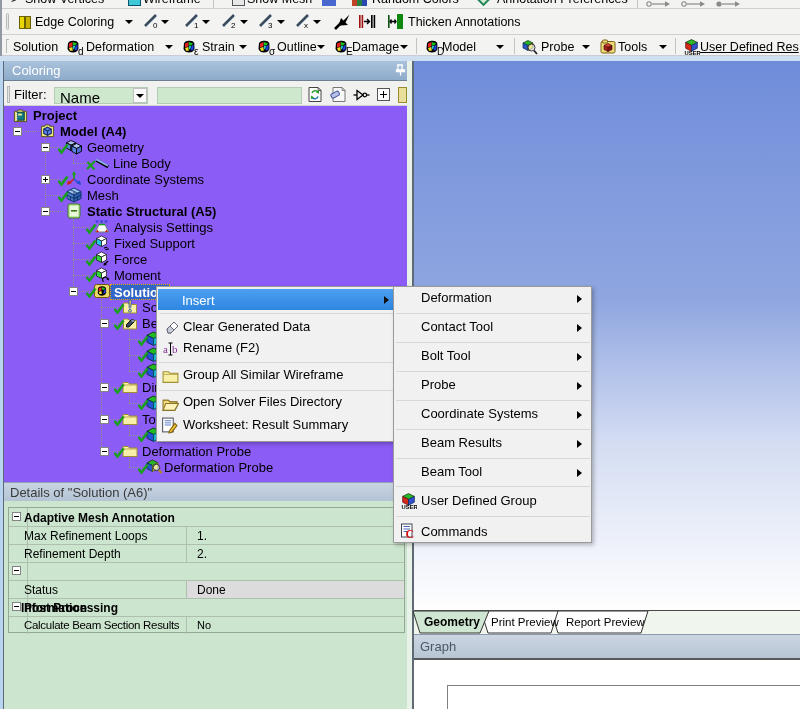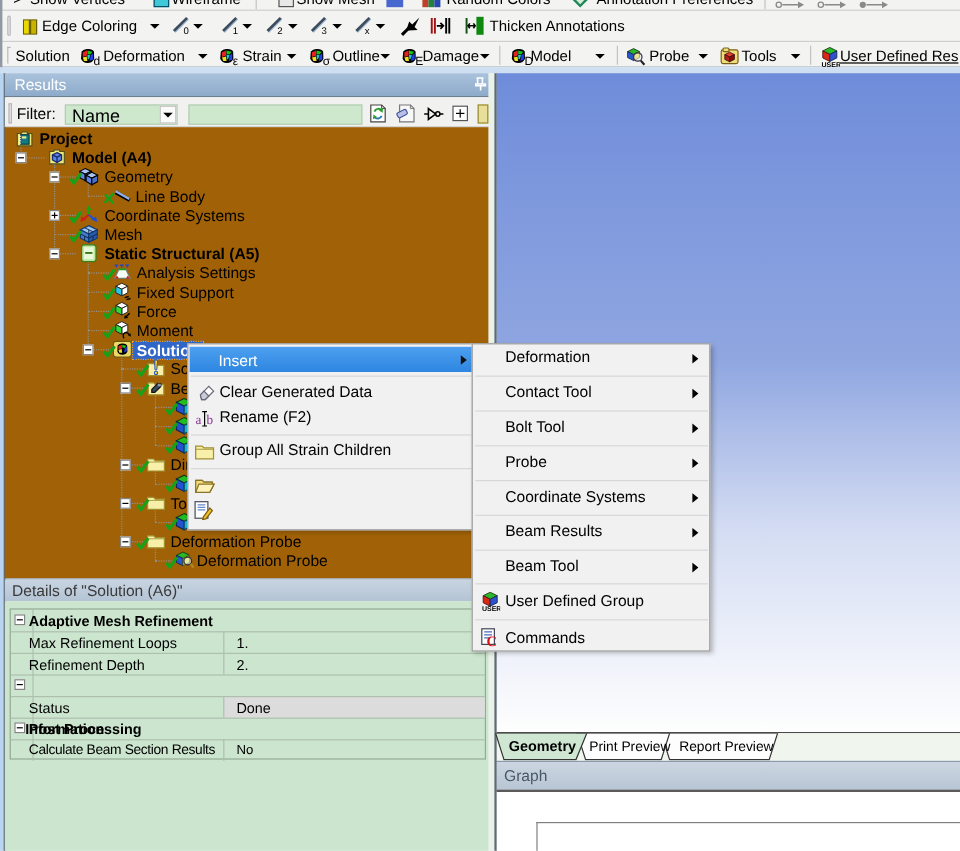--- a/index.html
+++ b/index.html
@@ -193,21 +193,21 @@
 <div class="tb" style="left:618px;top:40px;">Tools</div>
 <div class="tri" style="left:659px;top:45px;"></div>
 <div class="tb" style="left:700px;top:40px;text-decoration:underline;">User Defined Res</div>
 
 <div class="a" style="left:0;top:61px;width:3px;height:648px;background:#b9d4f0;"></div>
 <div class="a" style="left:3px;top:61px;width:1.5px;height:648px;background:#5f6a75;"></div>
 <div class="a" style="left:407px;top:61px;width:5px;height:648px;background:#e9f2e9;"></div>
 <div class="a" style="left:412px;top:61px;width:2px;height:648px;background:#5f6a75;"></div>
 
 <div class="a" style="left:4px;top:61px;width:403px;height:19px;background:linear-gradient(180deg,#aac2dc,#8dabca);"></div>
-<div class="t" style="left:12px;top:63px;color:#fff;">Results</div>
+<div class="t" style="left:12px;top:63px;color:#fff;">Coloring</div>
 <svg class="a" style="left:395px;top:64px;" width="11" height="13" viewBox="0 0 11 13">
     <path d="M2 1 h6 M3 1 v5 M7 1 v5 M1.5 6 h8 v1.5 h-8 z M5.5 7.5 v4" stroke="#fff" stroke-width="1.3" fill="none"></path>
   </svg>
 <div class="a" style="left:4px;top:80px;width:403px;height:1px;background:#6e7f90;"></div>
 
 <div class="a" style="left:4px;top:81px;width:403px;height:25px;background:#f1f1f0;border-bottom:1px solid #d2d2d2;"></div>
 <div class="a" style="left:7px;top:86px;width:3px;height:17px;background:#e6e6e6;border:1px solid #b6b6b6;"></div>
 <div class="t" style="left:14px;top:87px;">Filter:</div>
 <div class="a" style="left:54px;top:87px;width:94px;height:17px;background:#cee8ce;border:1px solid #b4ccb4;"></div>
 <div class="t" style="left:60px;top:89px;font-size:15px;">Name</div>
@@ -381,21 +381,21 @@
       </symbol>
 <symbol id="ab" viewBox="0 0 16 16">
         <text x="0" y="12" font-size="11" font-family="Liberation Serif" fill="#883098">a</text>
         <text x="9" y="12" font-size="11" font-family="Liberation Serif" fill="#883098">b</text>
         <line x1="7.5" y1="2" x2="7.5" y2="14" stroke="#000"></line>
         <line x1="5.5" y1="2" x2="9.5" y2="2" stroke="#000"></line>
         <line x1="5.5" y1="14" x2="9.5" y2="14" stroke="#000"></line>
       </symbol>
 </defs>
 </svg>
-<div id="tree" class="a" style="left:4px;top:106px;width:403px;height:376px;background:#a16207;overflow:hidden;font-size:13px;">
+<div id="tree" class="a" style="left:4px;top:106px;width:403px;height:376px;background:#8b5cf6;overflow:hidden;font-size:13px;">
 
   <div class="dotv" style="left:13px;top:14px;height:12px;"></div>
   <div class="doth" style="left:13px;top:25px;width:20px;"></div>
   <div class="dotv" style="left:41px;top:30px;height:76px;"></div>
   <div class="doth" style="left:41px;top:41px;width:18px;"></div>
   <div class="doth" style="left:41px;top:73px;width:18px;"></div>
   <div class="doth" style="left:41px;top:89px;width:18px;"></div>
   <div class="doth" style="left:41px;top:105px;width:18px;"></div>
   <div class="dotv" style="left:69px;top:46px;height:11px;"></div>
   <div class="doth" style="left:69px;top:57px;width:18px;"></div>
@@ -595,21 +595,21 @@
   <div class="a" style="left:0;top:54px;width:395px;height:1px;background:#aebfae;"></div>
   <div class="a" style="left:0;top:72px;width:395px;height:1px;background:#aebfae;"></div>
   <div class="a" style="left:0;top:90px;width:395px;height:1px;background:#aebfae;"></div>
   <div class="a" style="left:0;top:108px;width:395px;height:1px;background:#aebfae;"></div>
   <div class="a" style="left:177px;top:18px;width:1px;height:36px;background:#aebfae;"></div>
   <div class="a" style="left:177px;top:72px;width:1px;height:18px;background:#aebfae;"></div>
   <div class="a" style="left:177px;top:108px;width:1px;height:18px;background:#aebfae;"></div>
   <div class="exp" style="left:3px;top:4px;"></div>
   <div class="exp" style="left:3px;top:58px;"></div>
   <div class="exp" style="left:3px;top:94px;"></div>
-  <div class="t" style="left:15px;top:3px;font-weight:bold;font-size:12px;">Adaptive Mesh Refinement</div>
+  <div class="t" style="left:15px;top:3px;font-weight:bold;font-size:12px;">Adaptive Mesh Annotation</div>
   <div class="t" style="left:15px;top:21px;font-size:12px;">Max Refinement Loops</div>
     <div class="t" style="left:188px;top:21px;font-size:12px;">1.</div>
   <div class="t" style="left:15px;top:39px;font-size:12px;">Refinement Depth</div>
     <div class="t" style="left:188px;top:39px;font-size:12px;">2.</div>
   <div class="t" style="left:12px;top:57px;font-weight:bold;font-size:12px;margin-top:36px;">Information</div>
   <div class="t" style="left:15px;top:75px;font-size:12px;">Status</div>
     <div class="t" style="left:188px;top:75px;font-size:12px;">Done</div>
   <div class="t" style="left:15px;top:93px;font-weight:bold;font-size:12px;">Post Processing</div>
   <div class="t" style="left:15px;top:111px;font-size:11.5px;letter-spacing:-0.3px;">Calculate Beam Section Results</div>
     <div class="t" style="left:188px;top:111px;font-size:11px;">No</div>
@@ -645,28 +645,30 @@
     </svg>
   <div class="mi" style="left:26px;top:32px;">Clear Generated Data</div>
   <svg class="a" style="left:6px;top:54px;" width="16" height="16">
       <use href="#ab"></use>
     </svg>
   <div class="mi" style="left:26px;top:53px;">Rename (F2)</div>
   <div class="sep-m" style="left:2px;top:75px;width:234px;"></div>
   <svg class="a" style="left:5px;top:81px;" width="17" height="17">
       <use href="#fold"></use>
     </svg>
-  <div class="mi" style="left:26px;top:80px;">Group All Strain Children</div>
+  <div class="mi" style="left:26px;top:80px;">Group All Similar Wireframe</div>
   <div class="sep-m" style="left:2px;top:103px;width:234px;"></div>
   <svg class="a" style="left:5px;top:109px;" width="17" height="17">
       <use href="#ofold"></use>
     </svg>
+  <div class="mi" style="left:26px;top:107px;">Open Solver Files Directory</div>
   <svg class="a" style="left:4px;top:130px;" width="17" height="17">
       <use href="#wks"></use>
     </svg>
+  <div class="mi" style="left:26px;top:130px;">Worksheet: Result Summary</div>
 </div>
 <div id="submenu" class="a" style="left:393px;top:286px;width:199px;height:257px;background:#f1f1f1;border:1px solid #9a9a9a;box-shadow:2px 2px 4px rgba(0,0,0,0.25);">
   <div class="mi" style="left:27px;top:3px;">Deformation</div>
     <div class="arrow-r" style="left:183px;top:8px;"></div>
   <div class="sep-m" style="left:2px;top:26px;width:194px;"></div>
   <div class="mi" style="left:27px;top:32px;">Contact Tool</div>
     <div class="arrow-r" style="left:183px;top:37px;"></div>
   <div class="sep-m" style="left:2px;top:55px;width:194px;"></div>
   <div class="mi" style="left:27px;top:61px;">Bolt Tool</div>
     <div class="arrow-r" style="left:183px;top:66px;"></div>

